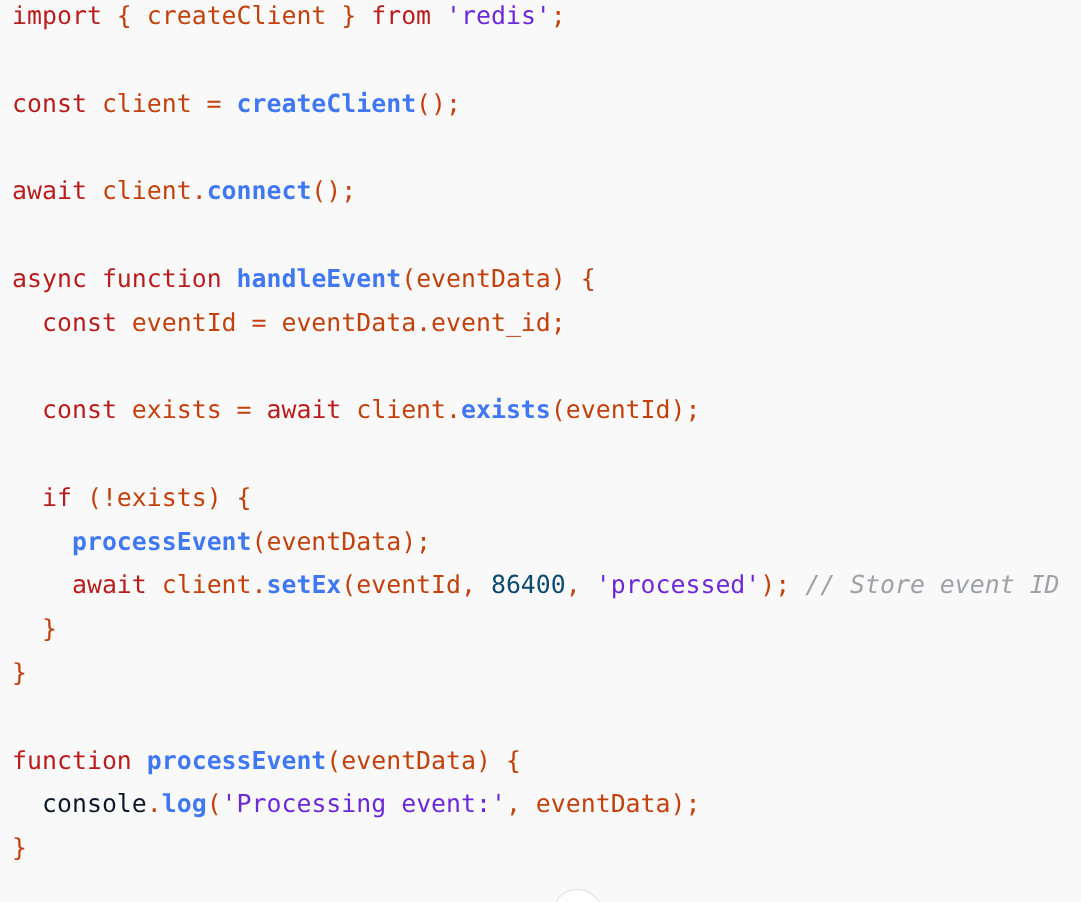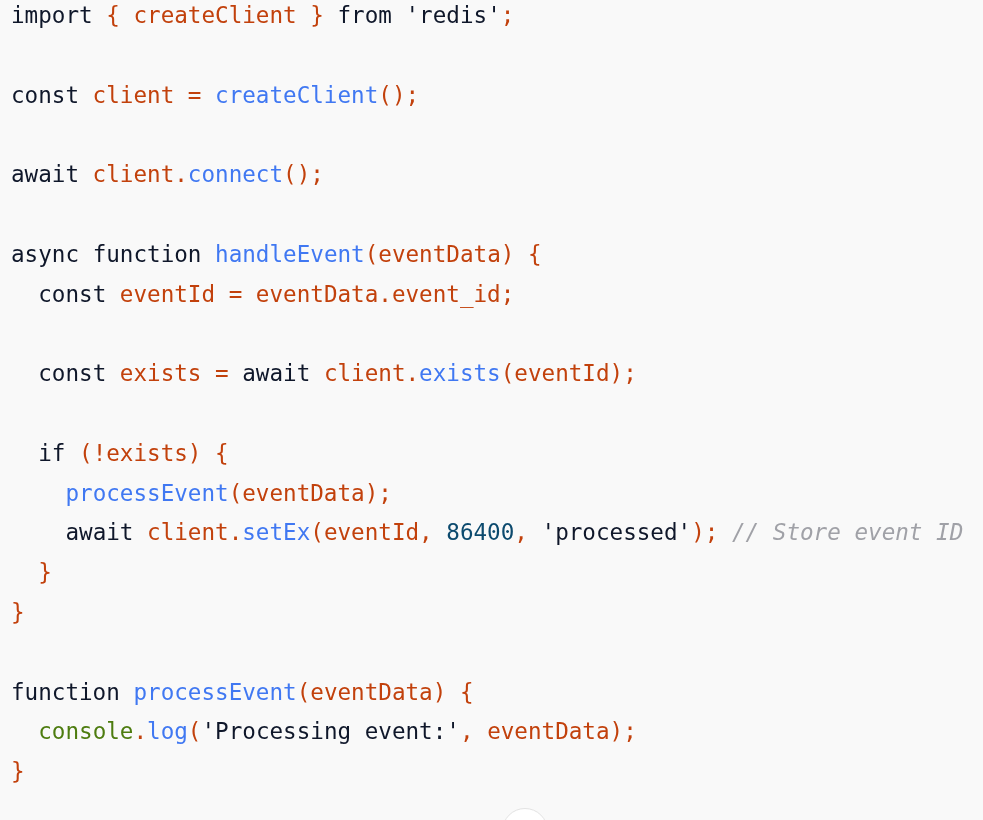--- a/index.html
+++ b/index.html
@@ -11,25 +11,25 @@
   .code {
     position:absolute; left:11px; top:-4px;
     font-family:"DejaVu Sans Mono", monospace;
     font-size:22.6px;
     line-height:39.8px;
     color:#383a42;
     white-space:pre;
     margin:0;
   }
   .line { height:39.8px; display:block; }
-  .kw { color:#0f172a; }
-  .fn { color:#4078f2; }
-  .str { color:#0f172a; }
+  .kw { color:#b91c1c; }
+  .fn { color:#4078f2;font-weight:bold; }
+  .str { color:#6d28d9; }
   .num { color:#0c4a6e; }
-  .obj { color:#4d7c0f; }
+  .obj { color:#0f172a; }
   .cm { color:#a0a1a7; font-style:italic; }
   .pl { color:#c2410c; }
   .scroll-btn {
     position:absolute; left:502px; top:808px;
     width:46px; height:46px; border-radius:50%;
     background:#fff; border:1px solid #e3e3e3;
     box-sizing:border-box;
   }
 </style>
 </head>

